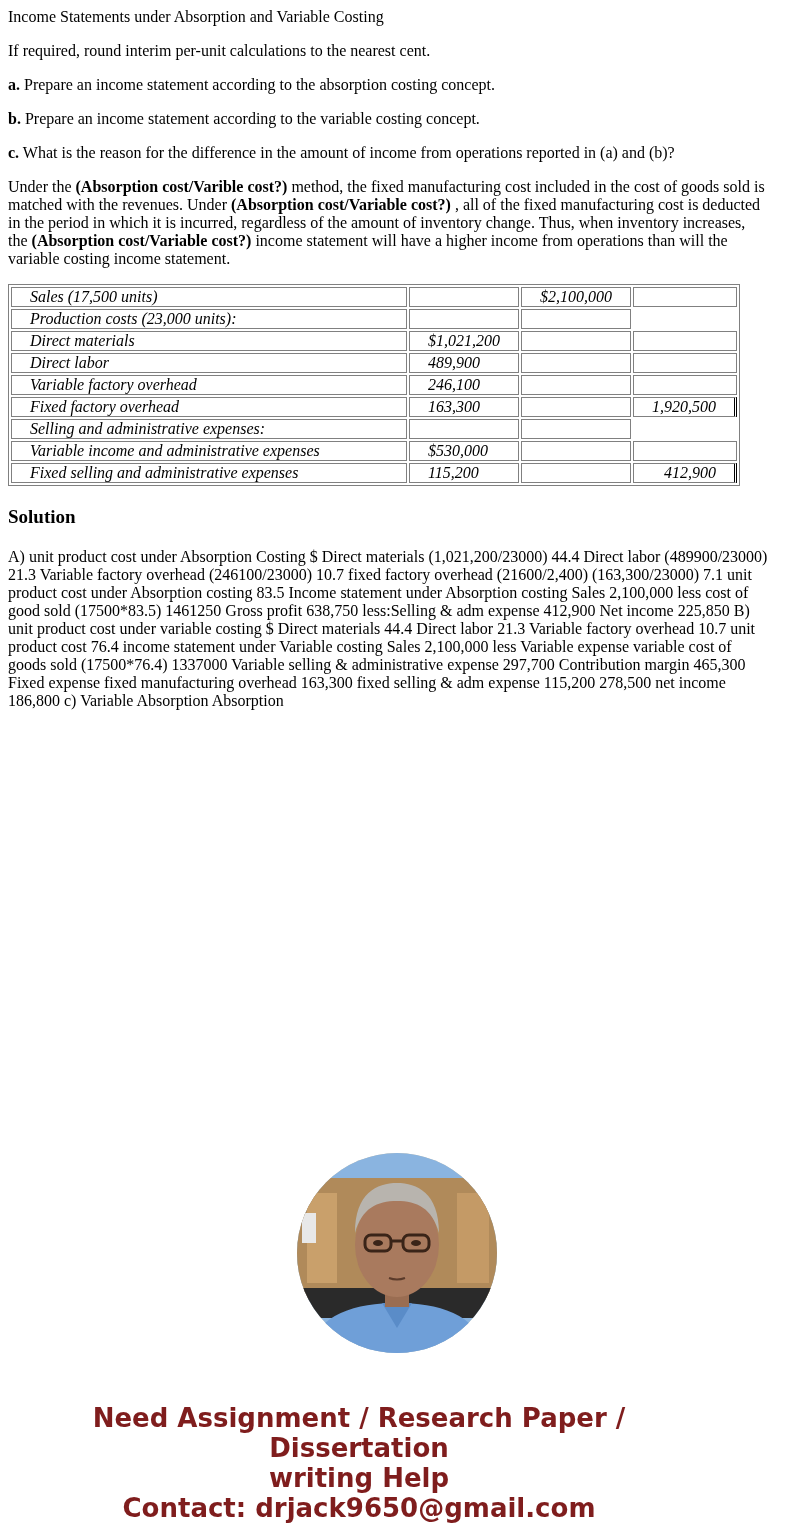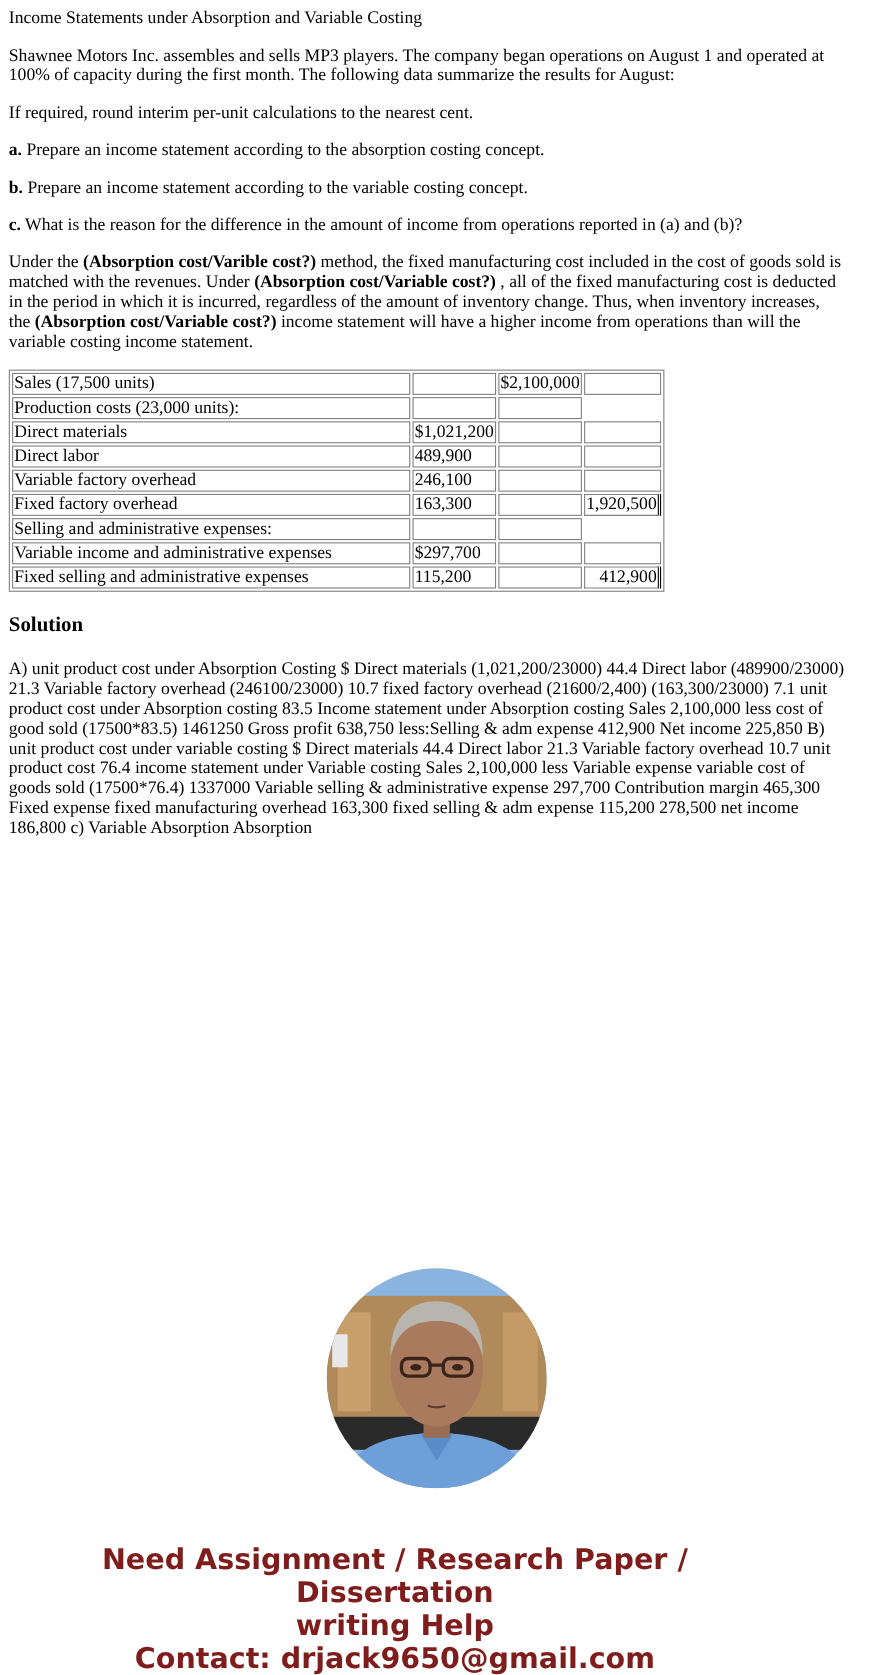--- a/index.html
+++ b/index.html
@@ -17,25 +17,26 @@
   p.title { margin-bottom: 16px; }
   b { font-weight: bold; }
   table.data {
     border: 1px solid #808080;
     border-collapse: separate;
     border-spacing: 2px;
     margin: 0 0 16px 0;
   }
   table.data td {
     border: 1px solid #808080;
-    padding: 0 1px;
+    padding: 0 18px;
     height: 18px;
     font-size: 16px;
     line-height: 18px;
     white-space: nowrap;
+    font-style: italic;
   }
   td.label { width: 358px; }
   td.c1 { width: 70px; }
   td.c2 { width: 70px; }
   td.c3 { width: 62px; text-align: right; }
   td.empty-slot { border: none !important; }
   td.c3.marked { border-right: 3px double #000 !important; }
   h3 {
     font-size: 19px;
     font-weight: bold;
@@ -63,21 +64,20 @@
     font-size: 26px;
     line-height: 30px;
     color: #7f1d1d;
   }
 </style>
 </head>
 <body>
 
 <div class="content">
   <p class="title">Income Statements under Absorption and Variable Costing</p>
-  <p>Shawnee Motors Inc. assembles and sells MP3 players. The company began operations on August 1 and operated at 100% of capacity during the first month. The following data summarize the results for August:</p>
   <p>If required, round interim per-unit calculations to the nearest cent.</p>
 
   <p><b>a.</b><span> Prepare an income statement according to the absorption costing concept.</span></p>
   <p><b>b.</b><span> Prepare an income statement according to the variable costing concept.</span></p>
   <p><b>c.</b><span> What is the reason for the difference in the amount of income from operations reported in (a) and (b)?</span></p>
 
   <p><span>Under the </span><b>(Absorption cost/Varible cost?)</b><span> method, the fixed manufacturing cost included in the cost of goods sold is matched with the revenues. Under </span><b>(Absorption cost/Variable cost?)</b><span> , all of the fixed manufacturing cost is deducted in the period in which it is incurred, regardless of the amount of inventory change. Thus, when inventory increases, the </span><b>(Absorption cost/Variable cost?)</b><span> income statement will have a higher income from operations than will the variable costing income statement.</span></p>
 
   <table class="data">
     <tbody id="table-body">
@@ -118,21 +118,21 @@
           <td class="c3 marked">1,920,500</td>
         </tr>
         <tr>
           <td class="label">Selling and administrative expenses:</td>
           <td class="c1"></td>
           <td class="c2"></td>
           <td class="c3 empty-slot"></td>
         </tr>
         <tr>
           <td class="label">Variable income and administrative expenses</td>
-          <td class="c1">$297,700</td>
+          <td class="c1">$530,000</td>
           <td class="c2"></td>
           <td class="c3"></td>
         </tr>
         <tr>
           <td class="label">Fixed selling and administrative expenses</td>
           <td class="c1">115,200</td>
           <td class="c2"></td>
           <td class="c3 marked">412,900</td>
         </tr>
       </tbody>

